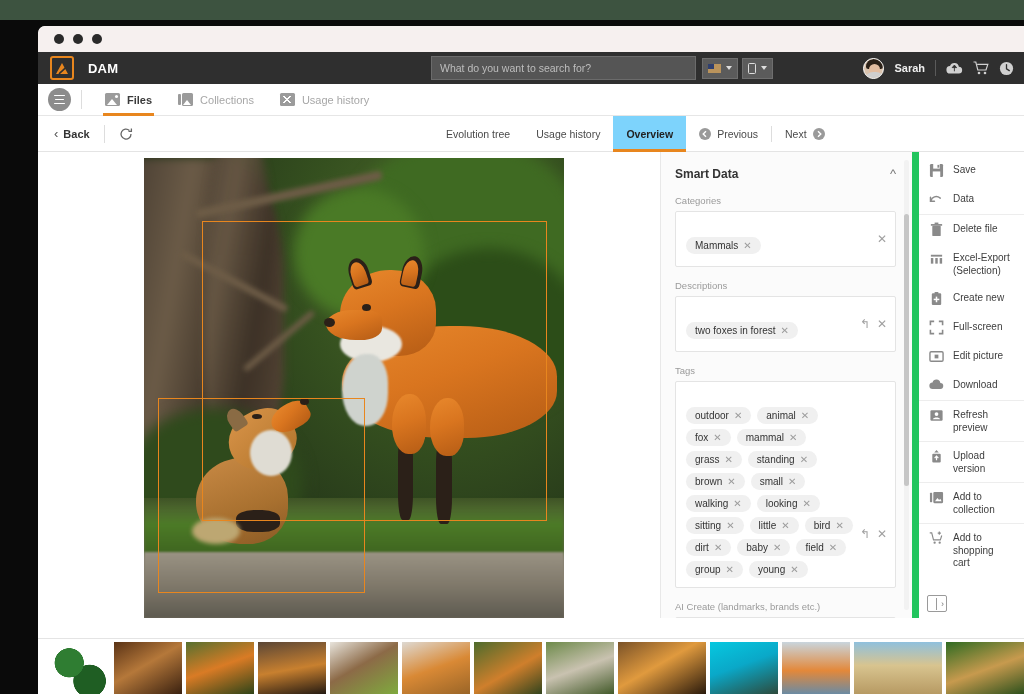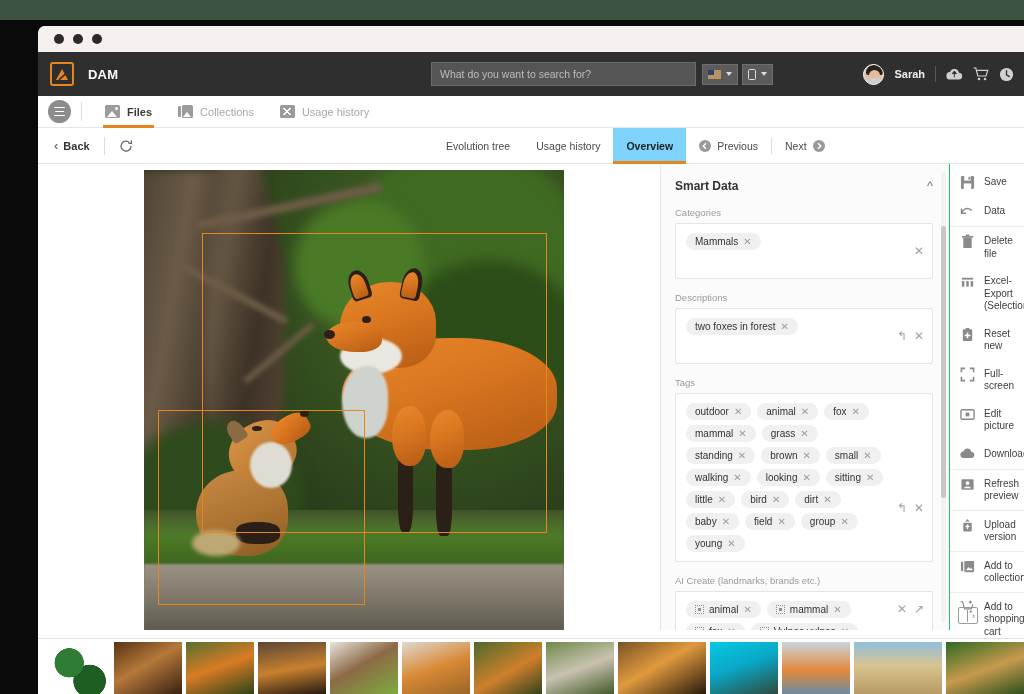--- a/index.html
+++ b/index.html
@@ -20,21 +20,21 @@
     border-top-left-radius: 7px;
   }
   
   .titlebar {
     height: 26px; background: #f6f0ef; display: flex; align-items: center;
     padding-left: 16px; gap: 9px; border-top-left-radius: 7px;
   }
   .dot { width: 10px; height: 10px; border-radius: 50%; background: #2a2a2a; }
   
   .appbar {
-    height: 44px; background: #2f2f2f; display: flex; align-items: center;
+    height: 32px; background: #2f2f2f; display: flex; align-items: center;
     padding: 0 10px 0 12px; position: relative;
   }
   .logo {
     width: 24px; height: 24px; border: 2px solid #e8861e; border-radius: 3px;
     display: flex; align-items: center; justify-content: center;
     background: #2f2f2f; flex: 0 0 auto;
   }
   .logo svg { display: block; }
   .app-title {
     color: #fff; font-weight: bold; font-size: 13px; margin-left: 14px;
@@ -158,36 +158,36 @@
   .fox-dark { position:absolute; background:#2b2018; border-radius:40%; }
   
   .panel { flex: 1; background: #fbfbfb; border-left: 1px solid #e8e8e8; position: relative;
            padding: 14px 16px 8px 14px; overflow: hidden; }
   .panel-head { display:flex; align-items:center; justify-content:space-between; margin-bottom:14px;}
   .panel-title { font-size: 12px; font-weight: bold; color: #333; }
   .chev-up { color:#777; font-size:13px; cursor:pointer; }
   .field-label { font-size: 9.5px; color:#9a9a9a; margin-bottom:5px; }
   .field-box { background:#fff; border:1px solid #e4e4e4; border-radius:2px;
       position:relative; padding:9px 34px 9px 10px; margin-bottom:13px; }
-  .chips { display:flex; flex-wrap:wrap; gap:5px 6px; }
+  .chips { display:flex; flex-wrap:wrap; gap:5px 6px;margin-top:16px; }
   .chip { display:inline-flex; align-items:center; gap:5px; background:#f0f0f0;
       border-radius:11px; padding:3px 9px; font-size:10px; color:#333; cursor:pointer; }
   .chip .x { color:#9c9c9c; font-size:10px; line-height:1; }
   .chip .objico { width:9px; height:9px; border:1.2px dotted #8e8e8e; position:relative; flex:0 0 auto;}
   .chip .objico::after{content:'';position:absolute;left:2px;top:2px;width:3px;height:3px;background:#8e8e8e;}
   .fb-actions { position:absolute; right:8px; top:50%; transform:translateY(-50%);
       display:flex; align-items:center; gap:7px; color:#a0a0a0; font-size:12px; }
   .fb-actions span { cursor:pointer; }
   .fb-actions.tags { top:auto; bottom:46px; transform:none; }
   .fb-actions.objs { top:10px; transform:none; }
   .panel-scroll { position:absolute; right:3px; top:8px; width:5px; height:450px; background:#f2f2f2; border-radius:3px;}
   .panel-scroll i { display:block; position:absolute; top:54px; left:0; width:5px; height:272px;
       background:#c6c6c6; border-radius:3px; }
   
-  .actions { width: 75px; background: #fff; border-left: 1px solid #22c55e;
+  .actions { width: 112px; background: #fff; border-left: 7px solid #22c55e;
       padding-top: 4px; position: relative; }
   .act {
       display:flex; align-items:flex-start; gap:9px; padding:7px 6px 7px 10px;
       font-size:10px; color:#3d3d3d; cursor:pointer; line-height:1.25; white-space:pre-line;
   }
   .act.sep { border-top: 1px solid #ededed; }
   .act .lbl { padding-top:1px; }
   .act-icon { width:15px; height:15px; flex:0 0 auto; color:#8a8a8a; }
   .collapse-btn {
       position:absolute; bottom:6px; left:8px; width:20px; height:17px;
@@ -560,21 +560,21 @@
               <rect x="2" y="7.5" width="2.6" height="6" fill="#8a8a8a"></rect>
               <rect x="6.7" y="7.5" width="2.6" height="6" fill="#8a8a8a"></rect>
               <rect x="11.4" y="7.5" width="2.6" height="6" fill="#8a8a8a"></rect>
             </svg></span><span class="lbl">Excel-Export
 (Selection)</span></div>
         <div class="act"><span class="act-icon"><svg viewBox="0 0 16 16" width="15" height="15">
               <rect x="3" y="2.5" width="10" height="12.5" rx="1.2" fill="#8a8a8a"></rect>
               <rect x="6" y="1" width="4" height="2.4" rx=".7" fill="#8a8a8a"></rect>
               <rect x="7.2" y="6" width="1.6" height="6" fill="#fff"></rect>
               <rect x="5" y="8.2" width="6" height="1.6" fill="#fff"></rect>
-            </svg></span><span class="lbl">Reset new</span></div>
+            </svg></span><span class="lbl">Create new</span></div>
         <div class="act"><span class="act-icon"><svg viewBox="0 0 16 16" width="15" height="15">
               <path d="M1.5 5.5v-4h4M14.5 5.5v-4h-4M1.5 10.5v4h4M14.5 10.5v4h-4" stroke="#8a8a8a" stroke-width="1.7" fill="none"></path>
             </svg></span><span class="lbl">Full-screen</span></div>
         <div class="act"><span class="act-icon"><svg viewBox="0 0 16 16" width="15" height="15">
               <rect x="1" y="3" width="14" height="10" rx="1.3" fill="none" stroke="#8a8a8a" stroke-width="1.5"></rect>
               <rect x="6" y="6" width="4" height="4" fill="#8a8a8a"></rect>
             </svg></span><span class="lbl">Edit picture</span></div>
         <div class="act"><span class="act-icon"><svg viewBox="0 0 17 13" width="15" height="13">
               <path d="M4.2 11.5h8.4a3.4 3.4 0 0 0 .3-6.8A4.6 4.6 0 0 0 4 4.1 3.7 3.7 0 0 0 4.2 11.5z" fill="#8a8a8a"></path>
             </svg></span><span class="lbl">Download</span></div>

